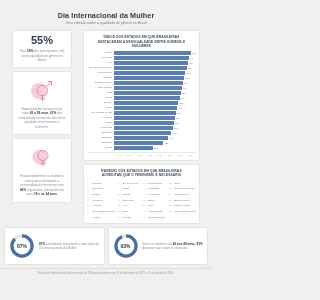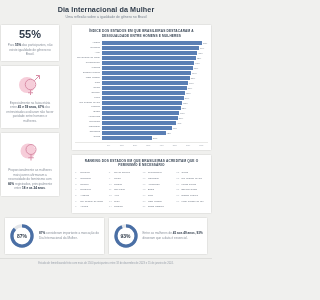--- a/index.html
+++ b/index.html
@@ -10,32 +10,32 @@
     overflow: hidden;
   }
   #page {
     position: relative;
     width: 212px; height: 300px;
     background: #f0f0ee;
     padding: 0;
   }
 
   
-  .header { text-align: center; padding: 6px 6px 4px 6px; }
+  .header { text-align: center; padding: 12px 6px 4px 6px; }
   .header-title {
     font-size: 7.2px; font-weight: bold; color: #2f3b4a;
     letter-spacing: .1px; line-height: 1.1;
   }
   .header-sub {
     font-size: 3.5px; color: #7b8491; margin-top: 2.5px; line-height: 1.1;
   }
 
   
   .body-grid {
-    display: flex; gap: 11px; padding: 0 0;
+    display: flex; gap: 11px; padding: 0 12px;
     align-items: flex-start;
   }
   .col-left { width: 60px; flex: 0 0 60px; display: flex; flex-direction: column; gap: 3px; }
   .col-right { flex: 1 1 auto; display: flex; flex-direction: column; gap: 3px; }
 
   .card {
     background: #ffffff;
     border: .4px solid #e4e4e2;
     border-radius: 1.5px;
     padding: 4px 3px;

